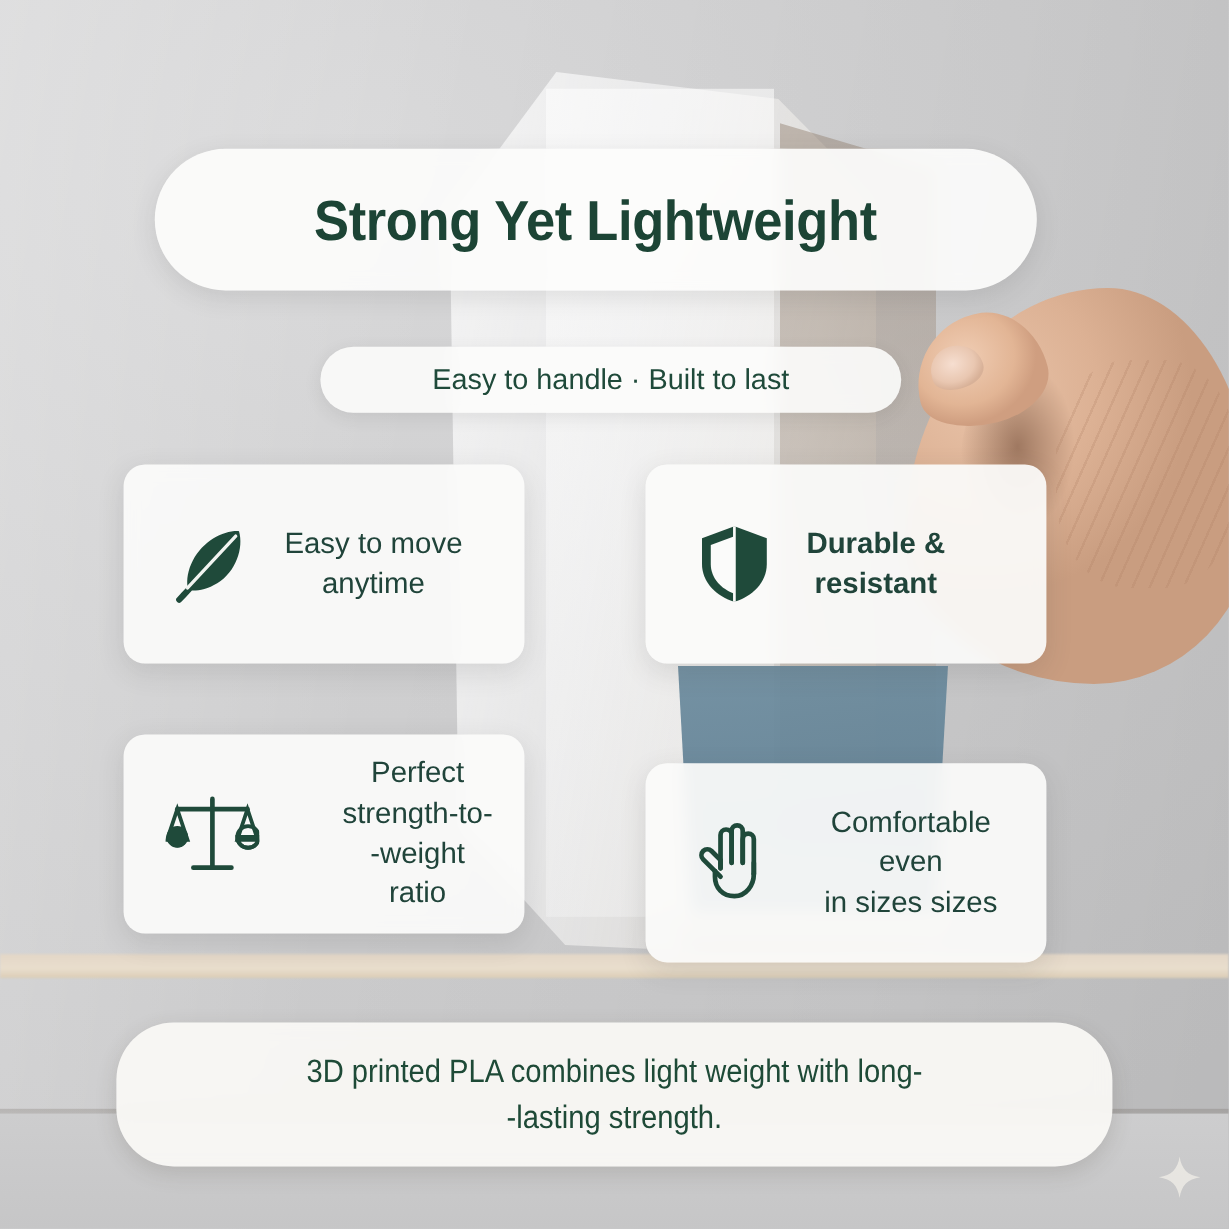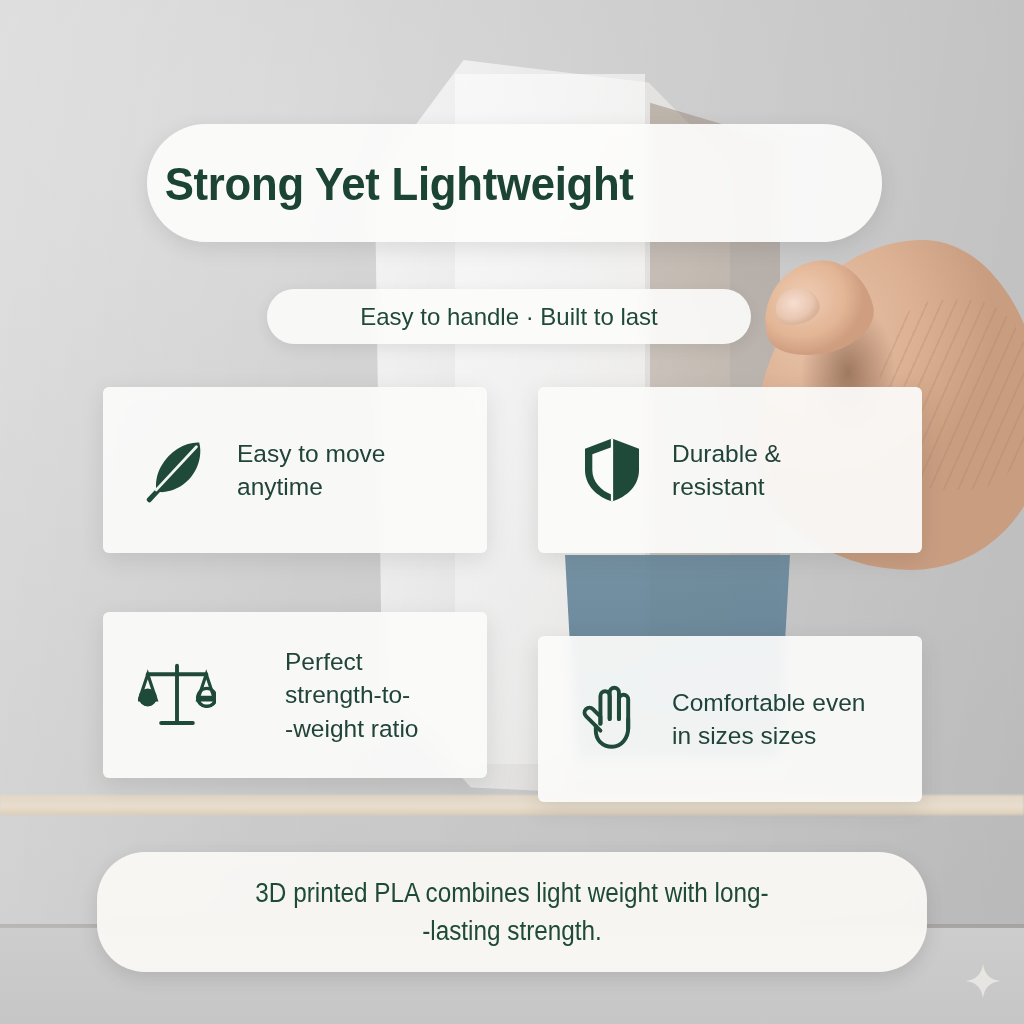--- a/index.html
+++ b/index.html
@@ -104,43 +104,43 @@
 
   
   .pill{
     position:absolute;
     background:rgba(252,252,251,.93);
     box-shadow:0 6px 20px rgba(60,60,60,.13);
     -webkit-backdrop-filter:blur(6px);backdrop-filter:blur(6px);
     display:flex;align-items:center;
   }
   .title-pill{
-    left:147px;top:124px;width:735px;height:118px;border-radius:59px;
-    justify-content:flex-start;
+    left:129px;top:124px;width:735px;height:118px;border-radius:59px;
+    justify-content:center;
   }
   .title-text{
     color:#1c4435;font-size:47px;font-weight:bold;letter-spacing:-.3px;
     transform:scaleX(.93);white-space:nowrap;
   }
   .sub-pill{
     left:267px;top:289px;width:484px;height:55px;border-radius:28px;
     justify-content:center;background:rgba(252,252,251,.9);
     box-shadow:0 4px 14px rgba(60,60,60,.10);
   }
   .sub-text{color:#1f4a3a;font-size:24px;white-space:nowrap;}
 
   .card{
-    position:absolute;width:384px;height:166px;border-radius:6px;
+    position:absolute;width:334px;height:166px;border-radius:18px;
     background:rgba(251,251,250,.93);
     box-shadow:0 7px 22px rgba(60,60,60,.13);
     -webkit-backdrop-filter:blur(6px);backdrop-filter:blur(6px);
-    display:flex;align-items:center;padding:0 26px;box-sizing:border-box;
+    display:flex;align-items:center;padding:0 26px;box-sizing:border-box;text-align:center;
   }
   .card.c1{left:103px;top:387px;}
-  .card.c2{left:538px;top:387px;}
+  .card.c2{left:538px;top:387px;font-weight:bold;}
   .card.c3{left:103px;top:612px;gap:48px;}
   .card.c4{left:538px;top:612px;margin-top:24px;}
   .card-icon{width:96px;height:96px;flex:0 0 96px;display:flex;align-items:center;justify-content:center;}
   .card-label{
     color:#20443a;font-size:24.5px;line-height:1.36;margin-left:12px;
     max-width:232px;
   }
 
   .foot-pill{
     left:97px;top:852px;width:830px;height:120px;border-radius:48px;

